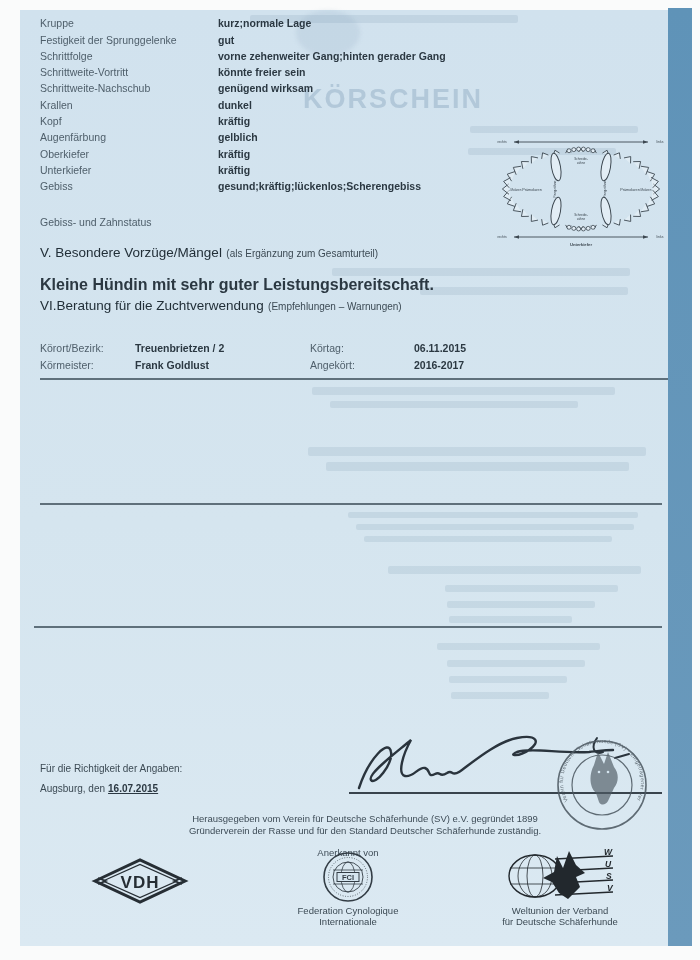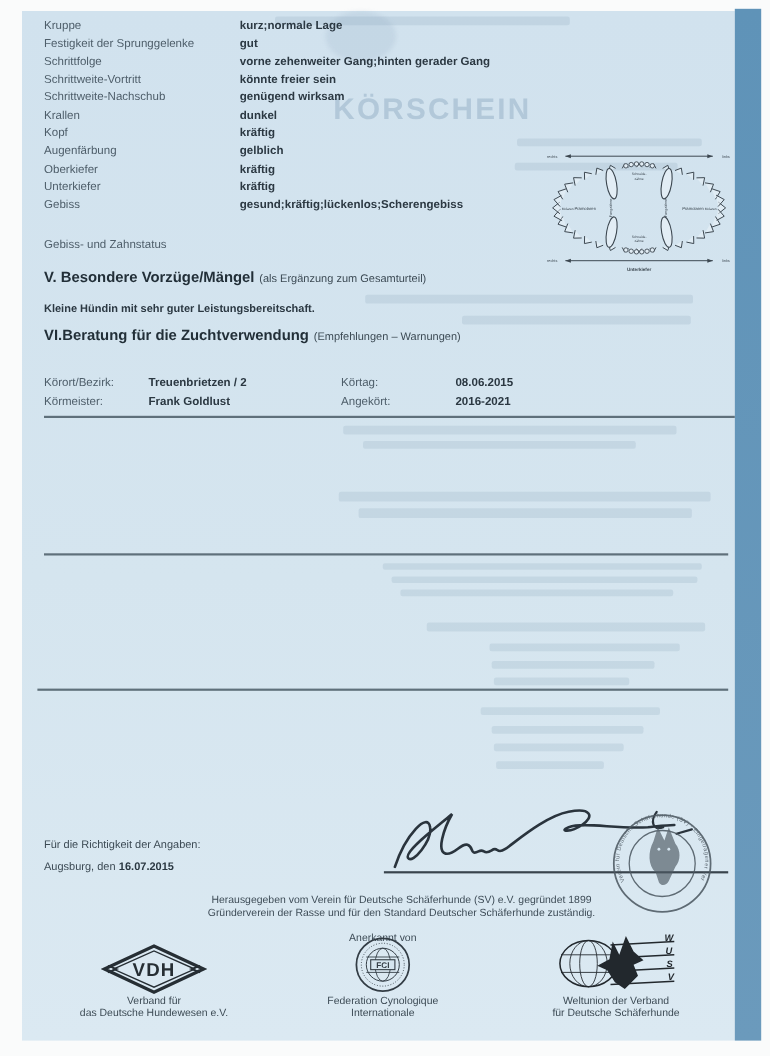--- a/index.html
+++ b/index.html
@@ -9,39 +9,39 @@
         background:linear-gradient(180deg,#d1e2ee 0%,#d5e5ef 55%,#dbe9f2 100%);}
   #band{position:absolute;left:668px;top:8px;width:24px;height:938px;
         background:linear-gradient(180deg,#5f93b8,#6b9abc);}
   .abs{position:absolute;}
   
   #attrs{position:absolute;left:40px;top:13px;width:615px;}
   .arow{display:flex;height:16.3px;align-items:flex-end;}
   .alabel{width:178px;font-size:10.5px;color:#4e5e6a;white-space:nowrap;}
   .avalue{font-size:10.5px;font-weight:bold;color:#2b3842;white-space:nowrap;}
   .plain-label{font-size:10.5px;color:#4e5e6a;}
-  .h-big{font-size:13.5px;font-weight:bold;color:#222f38;white-space:nowrap;text-align:right;}
+  .h-big{font-size:13.5px;font-weight:normal;color:#222f38;white-space:nowrap;text-align:right;}
   .h-small{font-size:10px;font-weight:normal;color:#3c4a54;}
-  .note{font-size:10px;font-weight:bold;color:#2b3842;}
+  .note{font-size:16px;font-weight:bold;color:#2b3842;}
   
   #koer{position:absolute;left:40px;top:340px;width:615px;}
   .krow{display:flex;height:16.5px;align-items:center;font-size:10.5px;}
   .kl1{width:95px;color:#4e5e6a;} .kv1{width:175px;font-weight:bold;color:#2b3842;}
   .kl2{width:104px;color:#4e5e6a;} .kv2{font-weight:bold;color:#2b3842;}
   .rule{position:absolute;background:#5f707b;}
   
   .ghost-strip{position:absolute;background:rgba(110,140,165,0.16);filter:blur(0.7px);
                border-radius:2px;}
   #ghost-title{position:absolute;left:303px;top:84px;font-size:27px;font-weight:bold;
                letter-spacing:2px;color:rgba(105,140,170,0.30);filter:blur(0.5px);}
   #ghost-blob{position:absolute;left:296px;top:10px;width:64px;height:46px;border-radius:50%;
               background:rgba(120,150,175,0.14);filter:blur(2px);}
   
   .sigtext{font-size:10px;color:#3c4a54;}
-  .sigdate{font-weight:bold;color:#2b3842;margin-left:3px;}
+  .sigdate{font-weight:bold;color:#2b3842;margin-left:3px;text-decoration:underline;}
   #publisher{position:absolute;left:60px;top:813px;width:610px;text-align:center;
              font-size:9.5px;line-height:12px;color:#3e4c57;}
   #anerkannt{position:absolute;left:248px;top:847px;width:200px;text-align:center;
              font-size:9.5px;color:#3e4c57;}
   .logocap{position:absolute;width:220px;text-align:center;font-size:9.5px;
            line-height:11px;color:#3c4a54;}
   svg text{font-family:"Liberation Sans", sans-serif;}
 </style>
 </head>
 <body>
@@ -206,27 +206,27 @@
   <div class="abs" style="left:40px;top:296px">
     <span class="h-big">VI.Beratung für die Zuchtverwendung</span>
     <span class="h-small">(Empfehlungen – Warnungen)</span>
   </div>
 
   <div id="koer">
     <div class="krow">
       <span class="kl1">Körort/Bezirk:</span>
       <span class="kv1">Treuenbrietzen / 2</span>
       <span class="kl2">Körtag:</span>
-      <span class="kv2">08.06.2015</span>
+      <span class="kv2">06.11.2015</span>
     </div>
     <div class="krow">
       <span class="kl1">Körmeister:</span>
       <span class="kv1">Frank Goldlust</span>
       <span class="kl2">Angekört:</span>
-      <span class="kv2">2016-2021</span>
+      <span class="kv2">2016-2017</span>
     </div>
   </div>
 
   <div class="rule" style="left:40px;top:378px;width:628px;height:2px"></div>
   <div class="rule" style="left:40px;top:503px;width:622px;height:1.5px"></div>
   <div class="rule" style="left:34px;top:626px;width:628px;height:1.5px"></div>
 
   <div class="abs sigtext" style="left:40px;top:763px">Für die Richtigkeit der Angaben:</div>
   <div class="abs sigtext" style="left:40px;top:783px">
     <span>Augsburg, den</span><span class="sigdate">16.07.2015</span>
@@ -257,24 +257,20 @@
     <div>Gründerverein der Rasse und für den Standard Deutscher Schäferhunde zuständig.</div>
   </div>
   <div id="anerkannt">Anerkannt von</div>
 
   <svg class="abs" style="left:90px;top:858px" width="100" height="46" viewBox="0 0 100 46">
     <polygon points="5,23 50,2 95,23 50,44" fill="none" stroke="#262e34" stroke-width="3"></polygon>
     <polygon points="13,23 50,6.5 87,23 50,39.5" fill="none" stroke="#262e34" stroke-width="1.3"></polygon>
     <path d="M 8,20 L 16,23 L 8,26 M 92,20 L 84,23 L 92,26" fill="none" stroke="#262e34" stroke-width="1.6"></path>
     <text x="50" y="29.5" text-anchor="middle" font-size="17" font-weight="bold" letter-spacing="1" fill="#262e34">VDH</text>
   </svg>
-  <div class="logocap" style="left:30px;top:905px">
-    <div>Verband für</div>
-    <div>das Deutsche Hundewesen e.V.</div>
-  </div>
 
   <svg class="abs" style="left:322px;top:851px" width="52" height="52" viewBox="0 0 52 52">
     <circle cx="26" cy="26" r="24" fill="none" stroke="#333d45" stroke-width="1.6"></circle>
     <circle cx="26" cy="26" r="19.5" fill="none" stroke="#333d45" stroke-width="0.8" stroke-dasharray="0.9 1.6"></circle>
     <ellipse cx="26" cy="26" rx="15" ry="15" fill="none" stroke="#333d45" stroke-width="0.9"></ellipse>
     <ellipse cx="26" cy="26" rx="7" ry="15" fill="none" stroke="#333d45" stroke-width="0.8"></ellipse>
     <line x1="11" y1="19" x2="41" y2="19" stroke="#333d45" stroke-width="0.8"></line>
     <line x1="11" y1="33" x2="41" y2="33" stroke="#333d45" stroke-width="0.8"></line>
     <rect x="15" y="21.5" width="22" height="9" fill="#d5e5ef" stroke="#333d45" stroke-width="1"></rect>
     <text x="26" y="28.8" text-anchor="middle" font-size="7.5" font-weight="bold" fill="#333d45">FCI</text>

